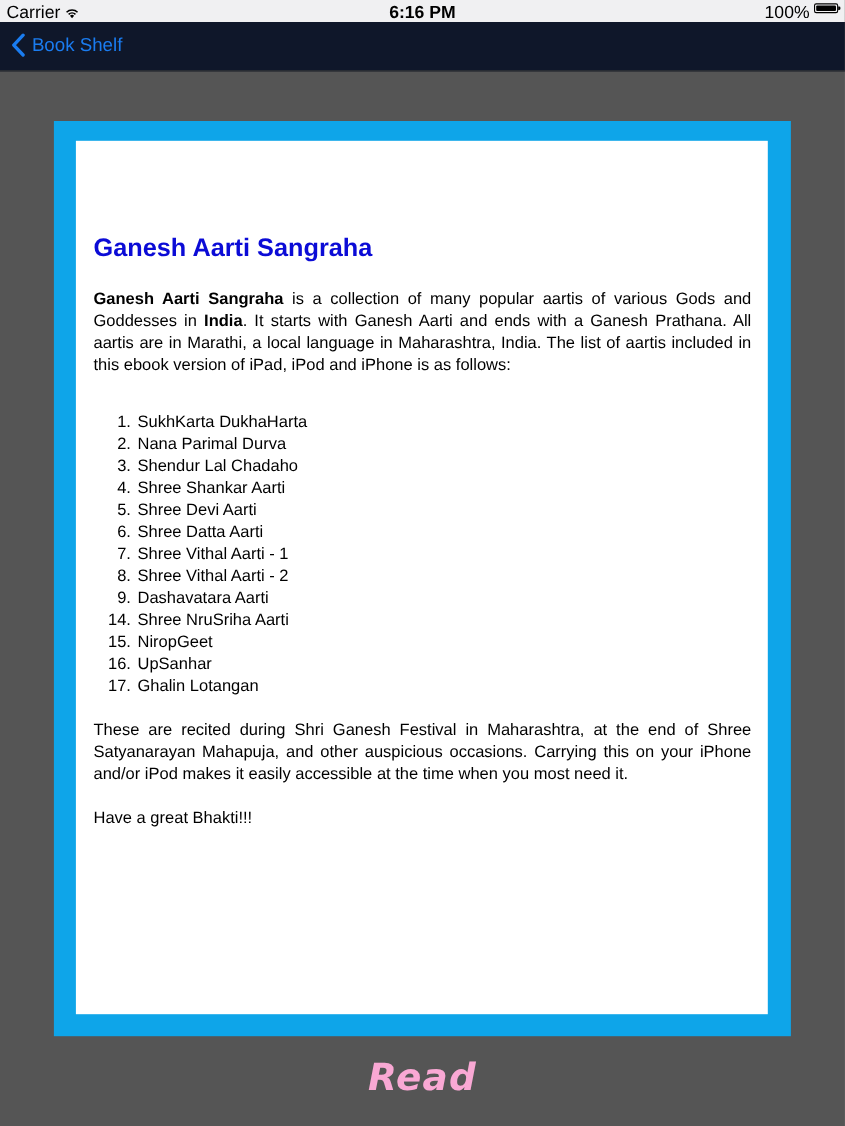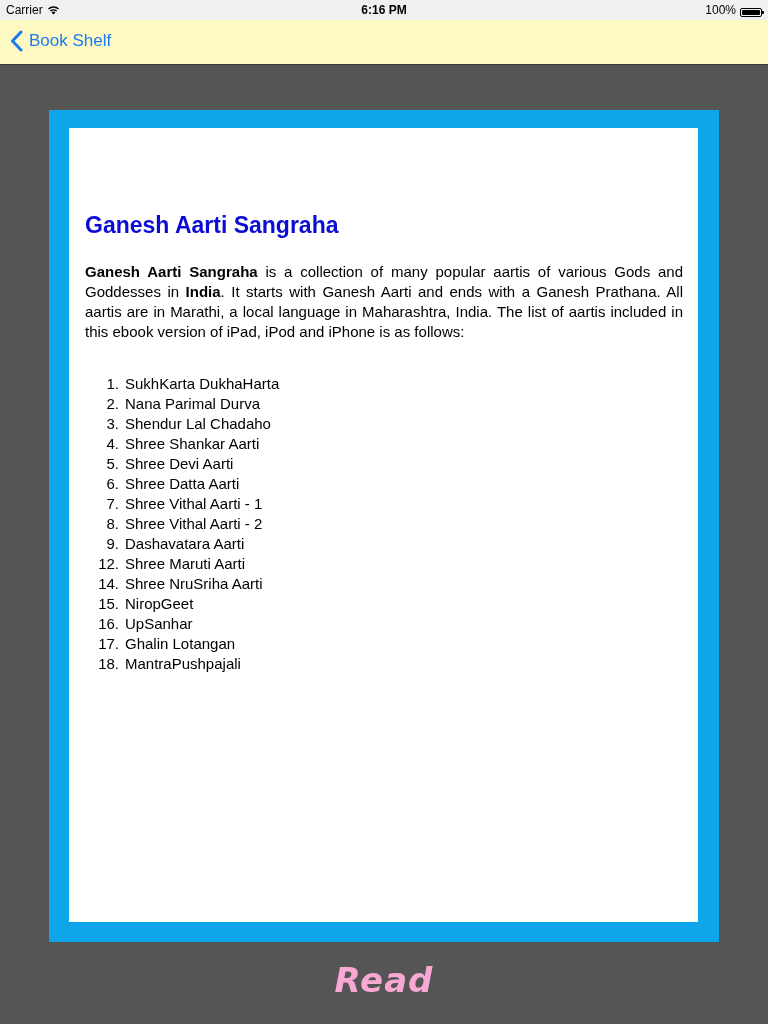--- a/index.html
+++ b/index.html
@@ -9,54 +9,54 @@
     height: 1024px;
     overflow: hidden;
     background: #555555;
     font-family: "Liberation Sans", sans-serif;
   }
   .status-bar {
     position: absolute;
     left: 0; top: 0;
     width: 768px; height: 20px;
     background: #f0f0f2;
-    font-size: 12px;
+    font-size: 16px;
     color: #000;
   }
   .status-bar .carrier {
     position: absolute; left: 6px; top: 3px;
     display: flex; align-items: center;
   }
   .status-bar .carrier svg { margin-left: 4px; }
   .status-bar .time {
     position: absolute; left: 0; width: 768px; top: 3px;
     text-align: center; font-weight: bold;
   }
   .status-bar .battery-wrap {
     position: absolute; right: 6px; top: 3px;
-    display: flex; align-items: flex-end;
+    display: flex; align-items: flex-start;
   }
   .battery {
     margin-left: 4px;
     width: 22px; height: 9px;
     border: 1px solid #000;
     border-radius: 2px;
     position: relative;
     box-sizing: border-box;
     padding: 1px;
   }
   .battery .fill { width: 100%; height: 100%; background: #000; border-radius: 1px; }
   .battery:after {
     content: ""; position: absolute; right: -3px; top: 2px;
     width: 2px; height: 3px; background: #000; border-radius: 0 1px 1px 0;
   }
   .nav-bar {
     position: absolute; left: 0; top: 20px;
     width: 768px; height: 44px;
-    background: #fef9c3;
+    background: #0f172a;
     border-bottom: 1px solid #3a3a3a;
   }
   .back-button {
     position: absolute; left: 10px; top: 10px;
     display: flex; align-items: center;
     color: #1a7cf0;
     font-size: 17px;
     cursor: pointer;
   }
   .back-button svg { margin-right: 6px; }
@@ -163,24 +163,24 @@
       <ol class="aarti-list" id="aarti-list">
           <li><span class="num">1.</span><span>SukhKarta DukhaHarta</span></li>
           <li><span class="num">2.</span><span>Nana Parimal Durva</span></li>
           <li><span class="num">3.</span><span>Shendur Lal Chadaho</span></li>
           <li><span class="num">4.</span><span>Shree Shankar Aarti</span></li>
           <li><span class="num">5.</span><span>Shree Devi Aarti</span></li>
           <li><span class="num">6.</span><span>Shree Datta Aarti</span></li>
           <li><span class="num">7.</span><span>Shree Vithal Aarti - 1</span></li>
           <li><span class="num">8.</span><span>Shree Vithal Aarti - 2</span></li>
           <li><span class="num">9.</span><span>Dashavatara Aarti</span></li>
-          <li><span class="num">12.</span><span>Shree Maruti Aarti</span></li>
           <li><span class="num">14.</span><span>Shree NruSriha Aarti</span></li>
           <li><span class="num">15.</span><span>NiropGeet</span></li>
           <li><span class="num">16.</span><span>UpSanhar</span></li>
           <li><span class="num">17.</span><span>Ghalin Lotangan</span></li>
-          <li><span class="num">18.</span><span>MantraPushpajali</span></li>
         </ol>
+      <p class="outro">These are recited during Shri Ganesh Festival in Maharashtra, at the end of Shree Satyanarayan Mahapuja, and other auspicious occasions. Carrying this on your iPhone and/or iPod makes it easily accessible at the time when you most need it.</p>
+      <p class="closing">Have a great Bhakti!!!</p>
     </div>
   </div>
 </div>
 
 <div class="read-button">Read</div>
 
 </body></html>

